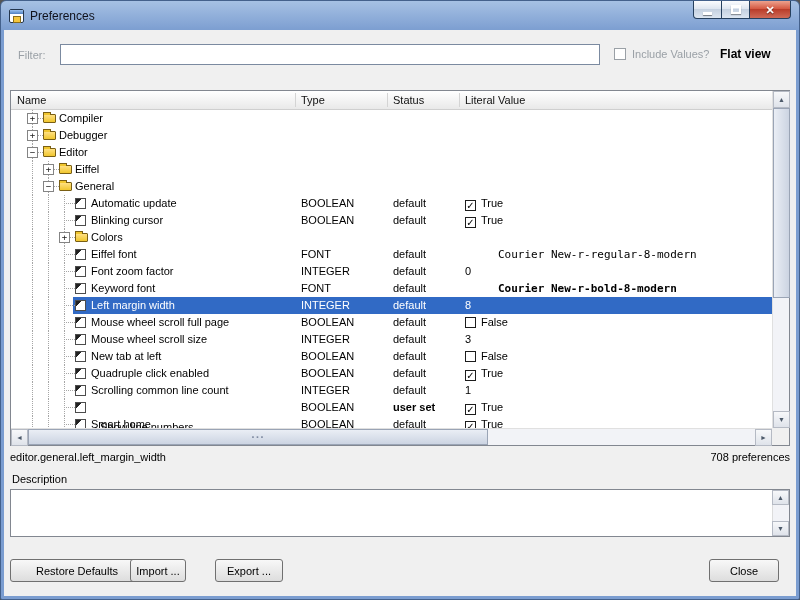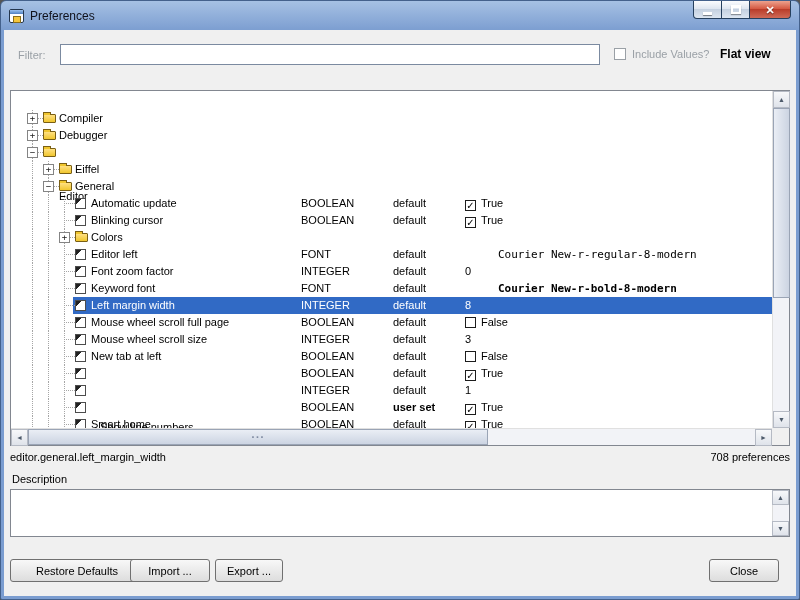--- a/index.html
+++ b/index.html
@@ -104,41 +104,50 @@
   </div>
 
   <div class="body">
     <span class="lbl dim" style="left:14px;top:19px">Filter:</span>
     <input class="filter-input" value="" style="">
     <span class="cbx"></span>
     <span class="lbl dim" style="left:628px;top:18px">Include Values?</span>
     <span class="flatview">Flat view</span>
 
     <div class="tree-panel">
+      <div class="thead">
+        <span class="hcell" style="left:6px">Name</span>
+        <span class="hcell" style="left:290px">Type</span>
+        <span class="hcell" style="left:382px">Status</span>
+        <span class="hcell" style="left:454px">Literal Value</span>
+        <i class="hsep" style="left:284px"></i>
+        <i class="hsep" style="left:376px"></i>
+        <i class="hsep" style="left:448px"></i>
+      </div>
       <div class="tree-body">
           <div class="trow">
             <i class="vguide" style="left: 21px;"></i>
             <i class="hguide" style="left: 21px; width: 11px;"></i>
             <span class="expander" style="left: 16px;">+</span>
             <span class="icon folder" style="left: 32px;"></span>
             <span class="cell" style="left: 48px;">Compiler</span>
           </div>
           <div class="trow">
             <i class="vguide" style="left: 21px;"></i>
             <i class="hguide" style="left: 21px; width: 11px;"></i>
             <span class="expander" style="left: 16px;">+</span>
             <span class="icon folder" style="left: 32px;"></span>
             <span class="cell" style="left: 48px;">Debugger</span>
           </div>
           <div class="trow">
             <i class="vguide" style="left: 21px;"></i>
             <i class="hguide" style="left: 21px; width: 11px;"></i>
             <span class="expander" style="left: 16px;">−</span>
             <span class="icon folder" style="left: 32px;"></span>
-            <span class="cell" style="left: 48px; margin-top: 44px;">Editor</span>
+            <span class="cell" style="left: 48px;">Editor</span>
           </div>
           <div class="trow">
             <i class="vguide" style="left: 21px;"></i>
             <i class="vguide" style="left: 37px;"></i>
             <i class="hguide" style="left: 37px; width: 11px;"></i>
             <span class="expander" style="left: 32px;">+</span>
             <span class="icon folder" style="left: 48px;"></span>
             <span class="cell" style="left: 64px;">Eiffel</span>
           </div>
           <div class="trow">
@@ -179,21 +188,21 @@
             <span class="expander" style="left: 48px;">+</span>
             <span class="icon folder" style="left: 64px;"></span>
             <span class="cell" style="left: 80px;">Colors</span>
           </div>
           <div class="trow">
             <i class="vguide" style="left: 21px;"></i>
             <i class="vguide" style="left: 37px;"></i>
             <i class="vguide" style="left: 53px;"></i>
             <i class="hguide" style="left: 53px; width: 11px;"></i>
             <span class="icon pref" style="left: 64px;"></span>
-            <span class="cell" style="left: 80px;">Editor left</span>
+            <span class="cell" style="left: 80px;">Eiffel font</span>
             <span class="cell" style="left: 290px;">FONT</span>
             <span class="cell" style="left: 382px;">default</span>
             <span class="cell mono" style="left: 454px;">Courier New-r-regular-8-modern</span>
           </div>
           <div class="trow">
             <i class="vguide" style="left: 21px;"></i>
             <i class="vguide" style="left: 37px;"></i>
             <i class="vguide" style="left: 53px;"></i>
             <i class="hguide" style="left: 53px; width: 11px;"></i>
             <span class="icon pref" style="left: 64px;"></span>
@@ -257,30 +266,32 @@
             <span class="cell" style="left: 290px;">BOOLEAN</span>
             <span class="cell" style="left: 382px;">default</span>
             <span class="cell" style="left: 454px;"><span class="cb"></span><span>False</span></span>
           </div>
           <div class="trow">
             <i class="vguide" style="left: 21px;"></i>
             <i class="vguide" style="left: 37px;"></i>
             <i class="vguide" style="left: 53px;"></i>
             <i class="hguide" style="left: 53px; width: 11px;"></i>
             <span class="icon pref" style="left: 64px;"></span>
-            <span class="cell" style="left: 290px;">BOOLEAN</span>
-            <span class="cell" style="left: 382px;">default</span>
-            <span class="cell" style="left: 454px;"><span class="cb">✓</span><span>True</span></span>
-          </div>
-          <div class="trow">
-            <i class="vguide" style="left: 21px;"></i>
-            <i class="vguide" style="left: 37px;"></i>
-            <i class="vguide" style="left: 53px;"></i>
-            <i class="hguide" style="left: 53px; width: 11px;"></i>
-            <span class="icon pref" style="left: 64px;"></span>
+            <span class="cell" style="left: 80px;">Quadruple click enabled</span>
+            <span class="cell" style="left: 290px;">BOOLEAN</span>
+            <span class="cell" style="left: 382px;">default</span>
+            <span class="cell" style="left: 454px;"><span class="cb">✓</span><span>True</span></span>
+          </div>
+          <div class="trow">
+            <i class="vguide" style="left: 21px;"></i>
+            <i class="vguide" style="left: 37px;"></i>
+            <i class="vguide" style="left: 53px;"></i>
+            <i class="hguide" style="left: 53px; width: 11px;"></i>
+            <span class="icon pref" style="left: 64px;"></span>
+            <span class="cell" style="left: 80px;">Scrolling common line count</span>
             <span class="cell" style="left: 290px;">INTEGER</span>
             <span class="cell" style="left: 382px;">default</span>
             <span class="cell" style="left: 454px;">1</span>
           </div>
           <div class="trow">
             <i class="vguide" style="left: 21px;"></i>
             <i class="vguide" style="left: 37px;"></i>
             <i class="vguide" style="left: 53px;"></i>
             <i class="hguide" style="left: 53px; width: 11px;"></i>
             <span class="icon pref" style="left: 64px;"></span>
@@ -320,17 +331,17 @@
 
     <span class="lbl" style="left:8px;top:443px">Description</span>
     <div class="desc-box">
       <div class="dscroll">
         <div class="sbtn up">▲</div>
         <div class="sbtn down">▼</div>
       </div>
     </div>
 
     <button class="btn" style="left:6px;width:134px">Restore Defaults</button>
-    <button class="btn" style="left:126px;width:80px">Import ...</button>
+    <button class="btn" style="left:126px;width:56px">Import ...</button>
     <button class="btn" style="left:211px;width:68px">Export ...</button>
     <button class="btn" style="left:705px;width:70px">Close</button>
   </div>
 </div>
 
 </body></html>

